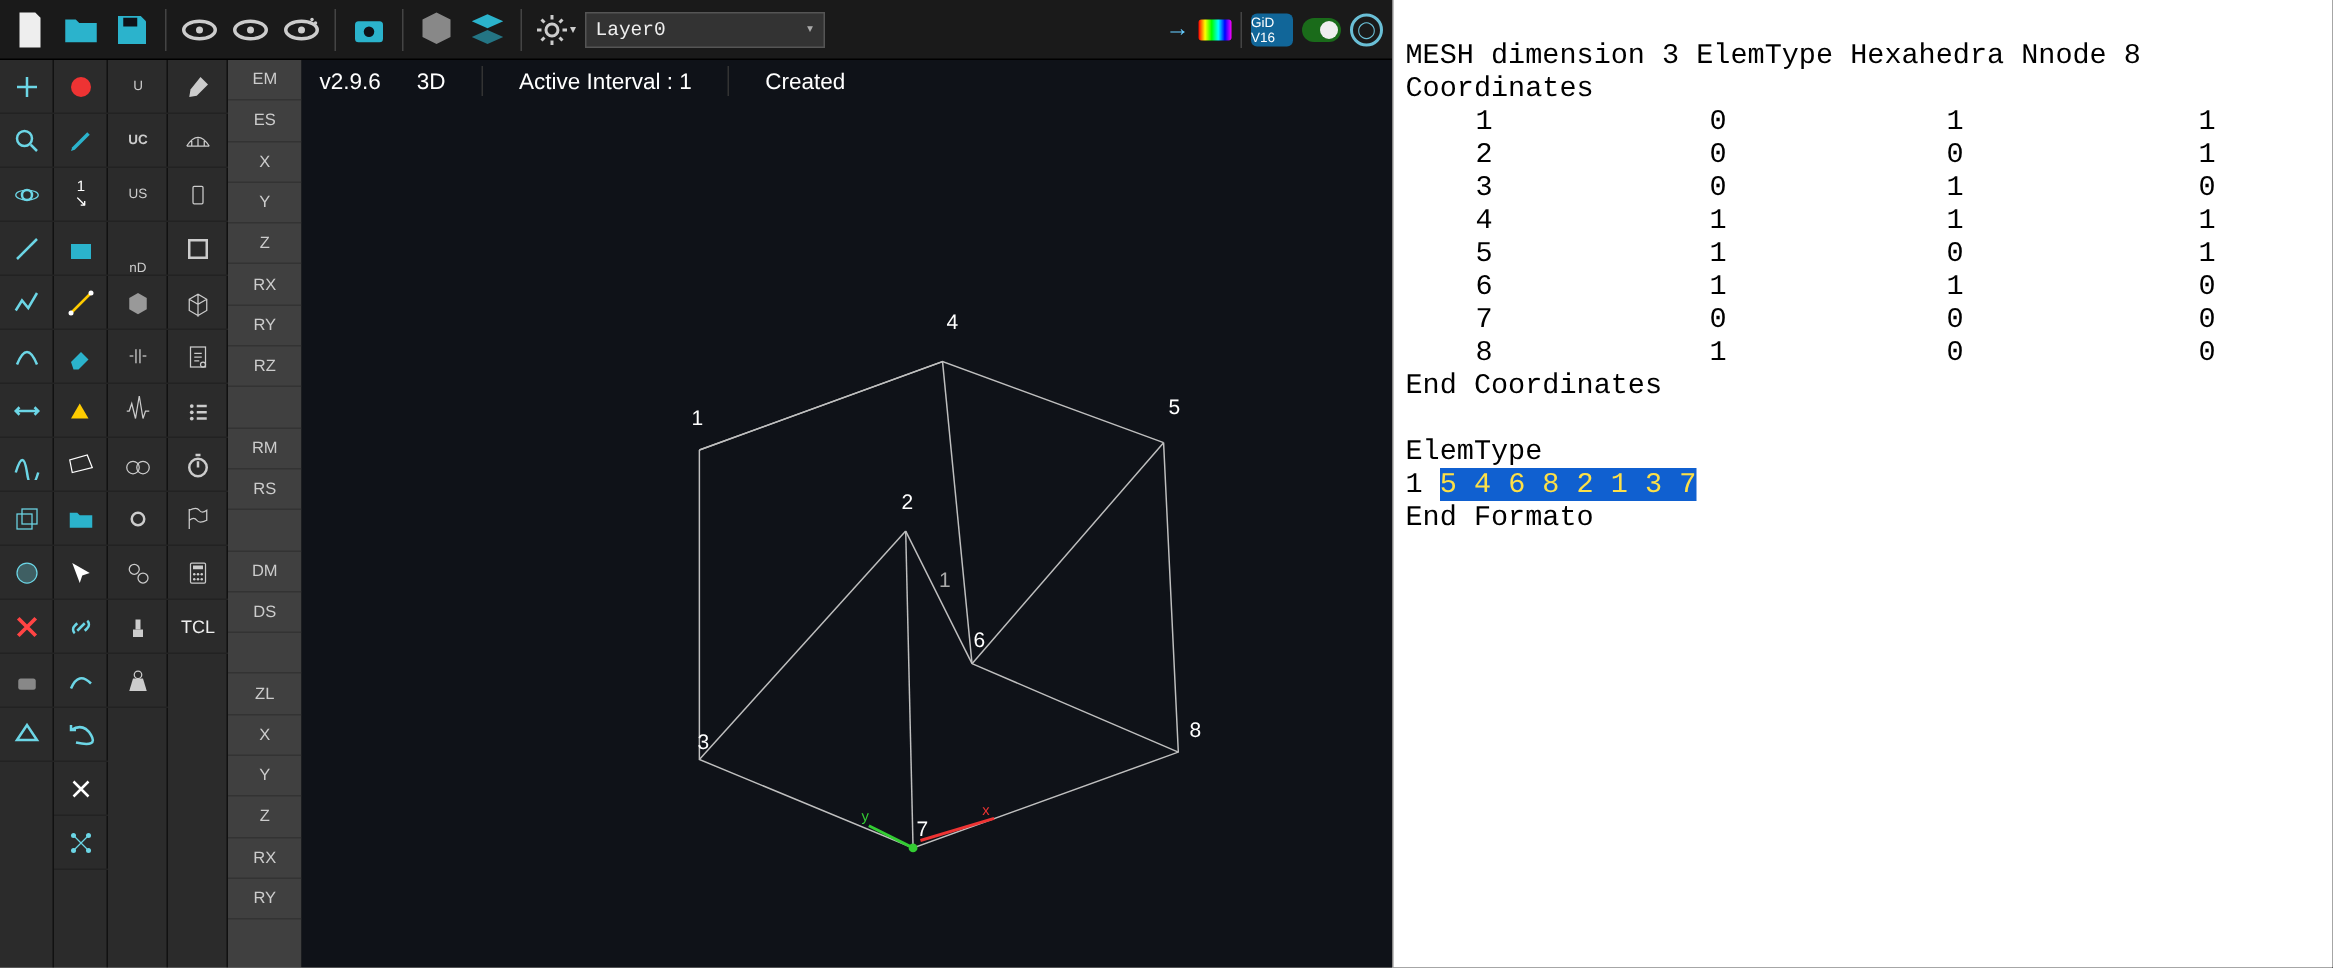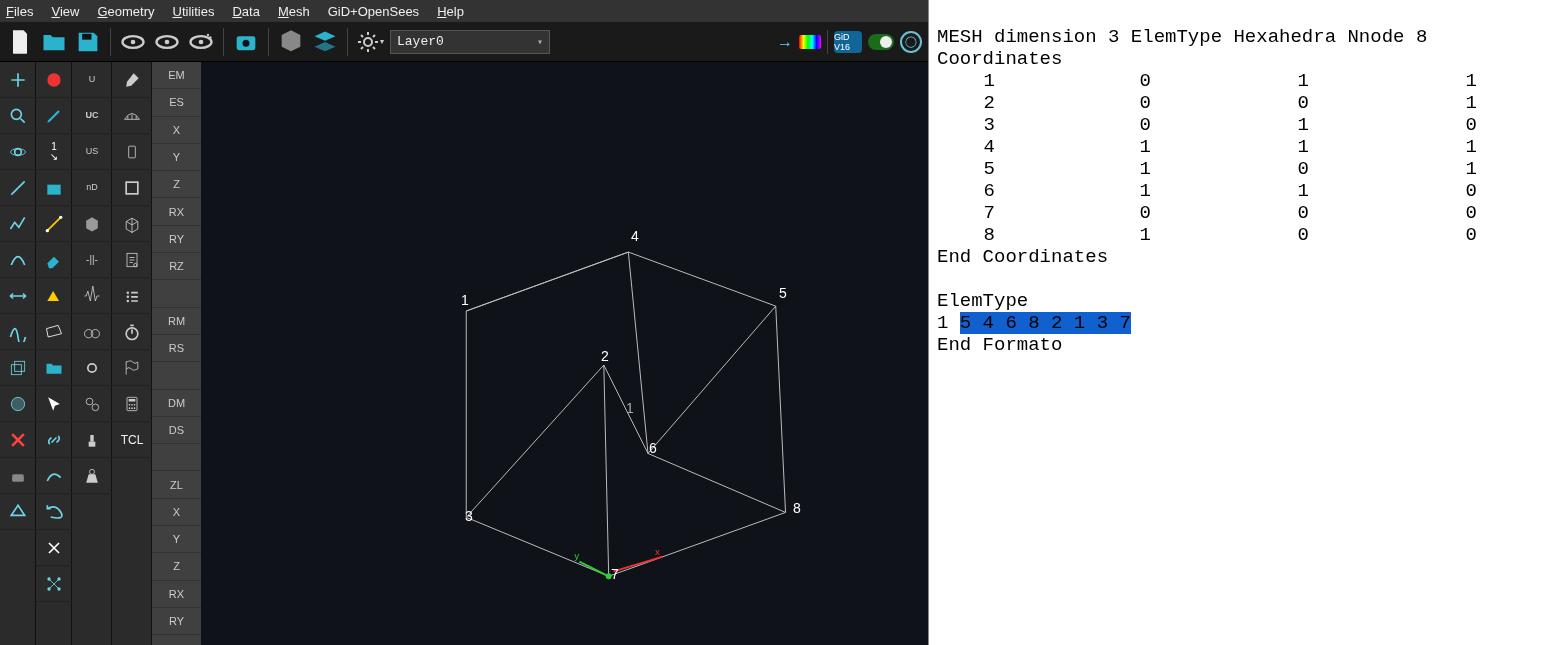--- a/index.html
+++ b/index.html
@@ -48,37 +48,27 @@
   .np-menu { height: 20px; display: flex; align-items: center; gap: 14px; padding: 0 8px; font-size: 13px; color: #000; background: #f5f5f5; }
   .np-menu span { cursor: pointer; }
   .np-body { flex: 1; padding: 4px 8px; font-family: "Courier New", monospace; font-size: 19px; color: #000; white-space: pre; line-height: 22px; }
   .coords-table { font-family: "Courier New", monospace; }
   .coords-row { display: flex; }
   .coords-row span { display: inline-block; }
   .c0 { width: 58px; text-align: right; }
   .c1 { width: 156px; text-align: right; }
   .c2 { width: 158px; text-align: right; }
   .c3 { width: 168px; text-align: right; }
-  .hl { background: #1060d0; color: #000000; }
+  .hl { background: #1060d0; color: #fde047; }
 </style>
 </head>
 <body>
 
 <div class="gid">
 
-  <div class="menubar">
-    <span><u>F</u>iles</span>
-    <span><u>V</u>iew</span>
-    <span><u>G</u>eometry</span>
-    <span><u>U</u>tilities</span>
-    <span><u>D</u>ata</span>
-    <span><u>M</u>esh</span>
-    <span>GiD+OpenSees</span>
-    <span><u>H</u>elp</span>
-  </div>
 
   <div class="toolbar">
     <div class="tb-btn">
         <svg viewBox="0 0 24 24">
           <path fill="#eee" d="M6 2h9l3 3v17H6z"></path>
         </svg>
       </div>
     <div class="tb-btn">
         <svg viewBox="0 0 24 24">
           <path fill="#2bb3cc" d="M3 6h6l2 2h10v11H3z"></path>
@@ -309,21 +299,21 @@
     <div class="palcol" style="width:40px;">
       <div class="palcell" style="width:40px;">
           <span style="font-size:9px;color:#ccc;">U</span>
         </div>
       <div class="palcell" style="width:40px;font-weight:bold;">
           <span style="font-size:9px;color:#ccc;">UC</span>
         </div>
       <div class="palcell" style="width:40px;">
           <span style="font-size:9px;color:#ccc;">US</span>
         </div>
-      <div class="palcell" style="width:40px;">
+      <div class="palcell" style="width:40px;align-items:flex-end;">
           <span style="font-size:9px;color:#ccc;">nD</span>
         </div>
       <div class="palcell" style="width:40px;">
           <svg viewBox="0 0 24 24">
             <path fill="#999" d="M5 8l7-4 7 4v9l-7 4-7-4z"></path>
           </svg>
         </div>
       <div class="palcell" style="width:40px;">
           <span style="font-size:10px;color:#ccc;">-||-</span>
         </div>
@@ -450,20 +440,28 @@
       <div class="labcell"></div>
       <div class="labcell">ZL</div>
       <div class="labcell">X</div>
       <div class="labcell">Y</div>
       <div class="labcell">Z</div>
       <div class="labcell">RX</div>
       <div class="labcell">RY</div>
     </div>
 
     <div class="viewport">
+      <div class="vp-header">
+        <span>v2.9.6</span>
+        <span>3D</span>
+        <span class="sep"></span>
+        <span>Active Interval :  1</span>
+        <span class="sep"></span>
+        <span>Created</span>
+      </div>
       <div class="canvas">
         <svg width="100%" height="100%" viewBox="0 0 740 555">
 
           <polyline class="cube-line" points="270,220 435,160 585,215"></polyline>
           <polyline class="cube-line" points="270,220 270,430 415,490 595,425 585,215"></polyline>
           <polyline class="cube-line" points="270,430 410,275"></polyline>
           <polyline class="cube-line" points="415,490 410,275"></polyline>
           <polyline class="cube-line" points="595,425 455,365"></polyline>
           <polyline class="cube-line" points="585,215 455,365"></polyline>
           <polyline class="cube-line" points="435,160 455,365"></polyline>

